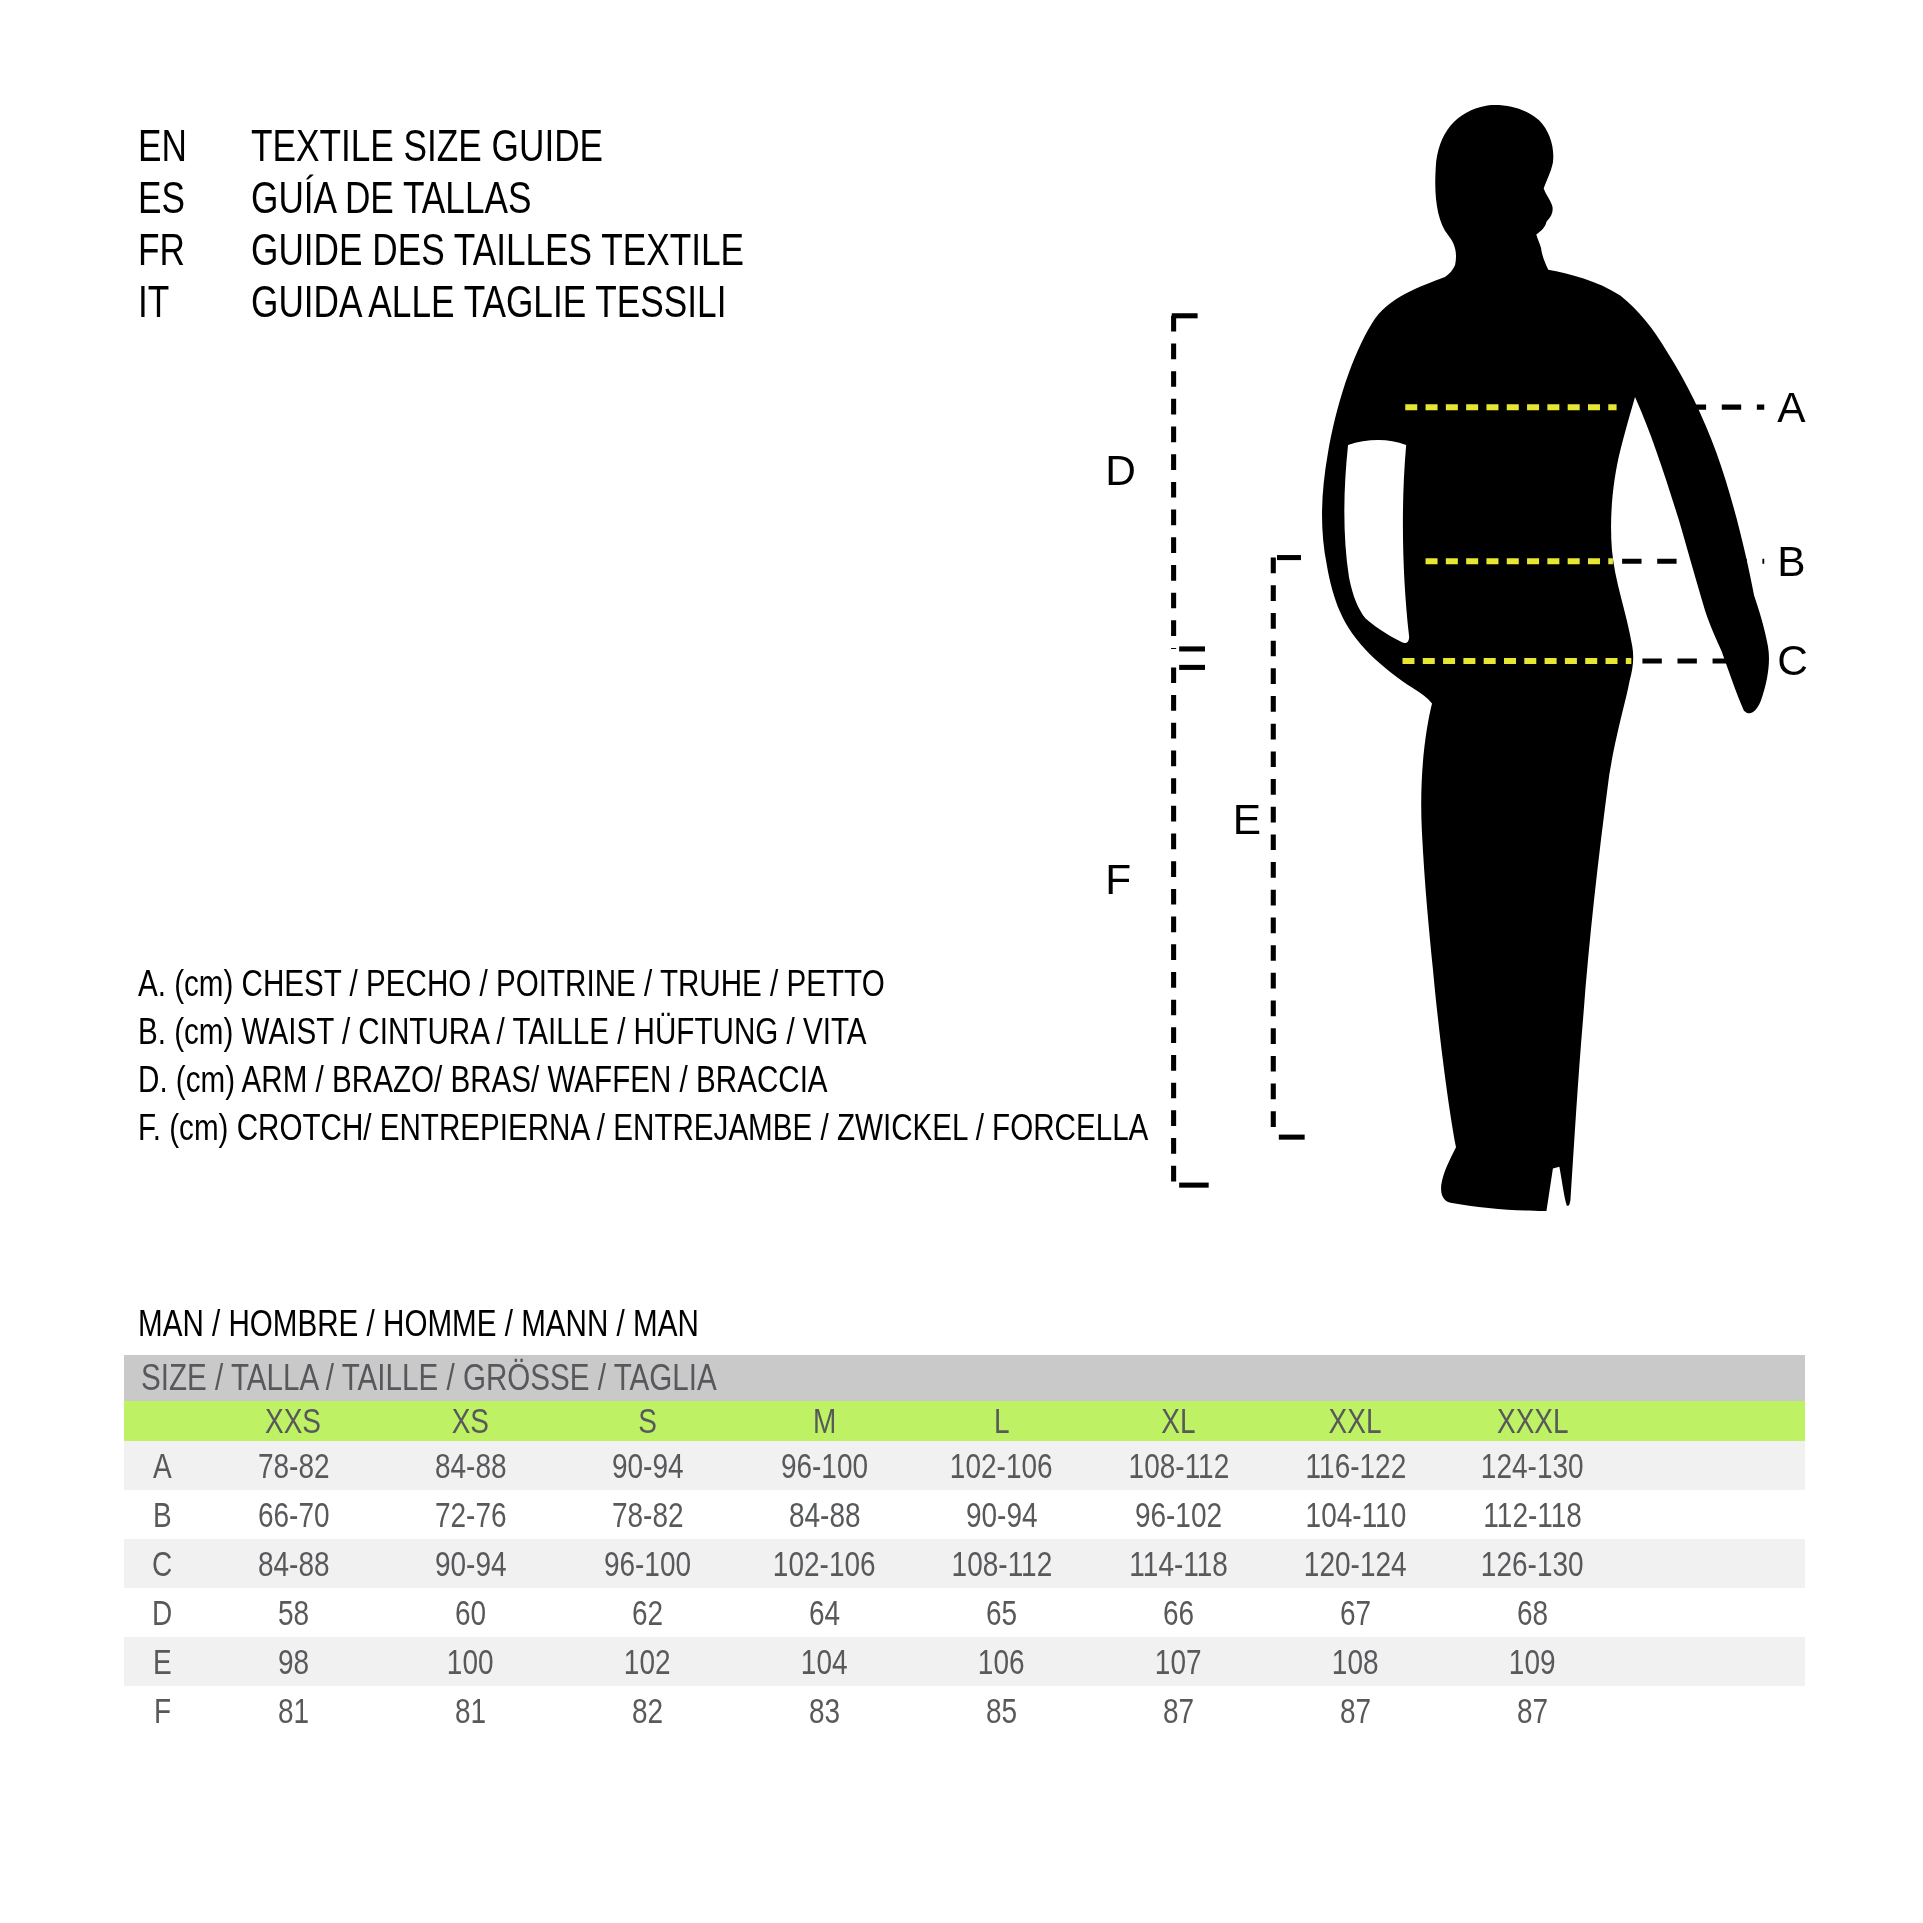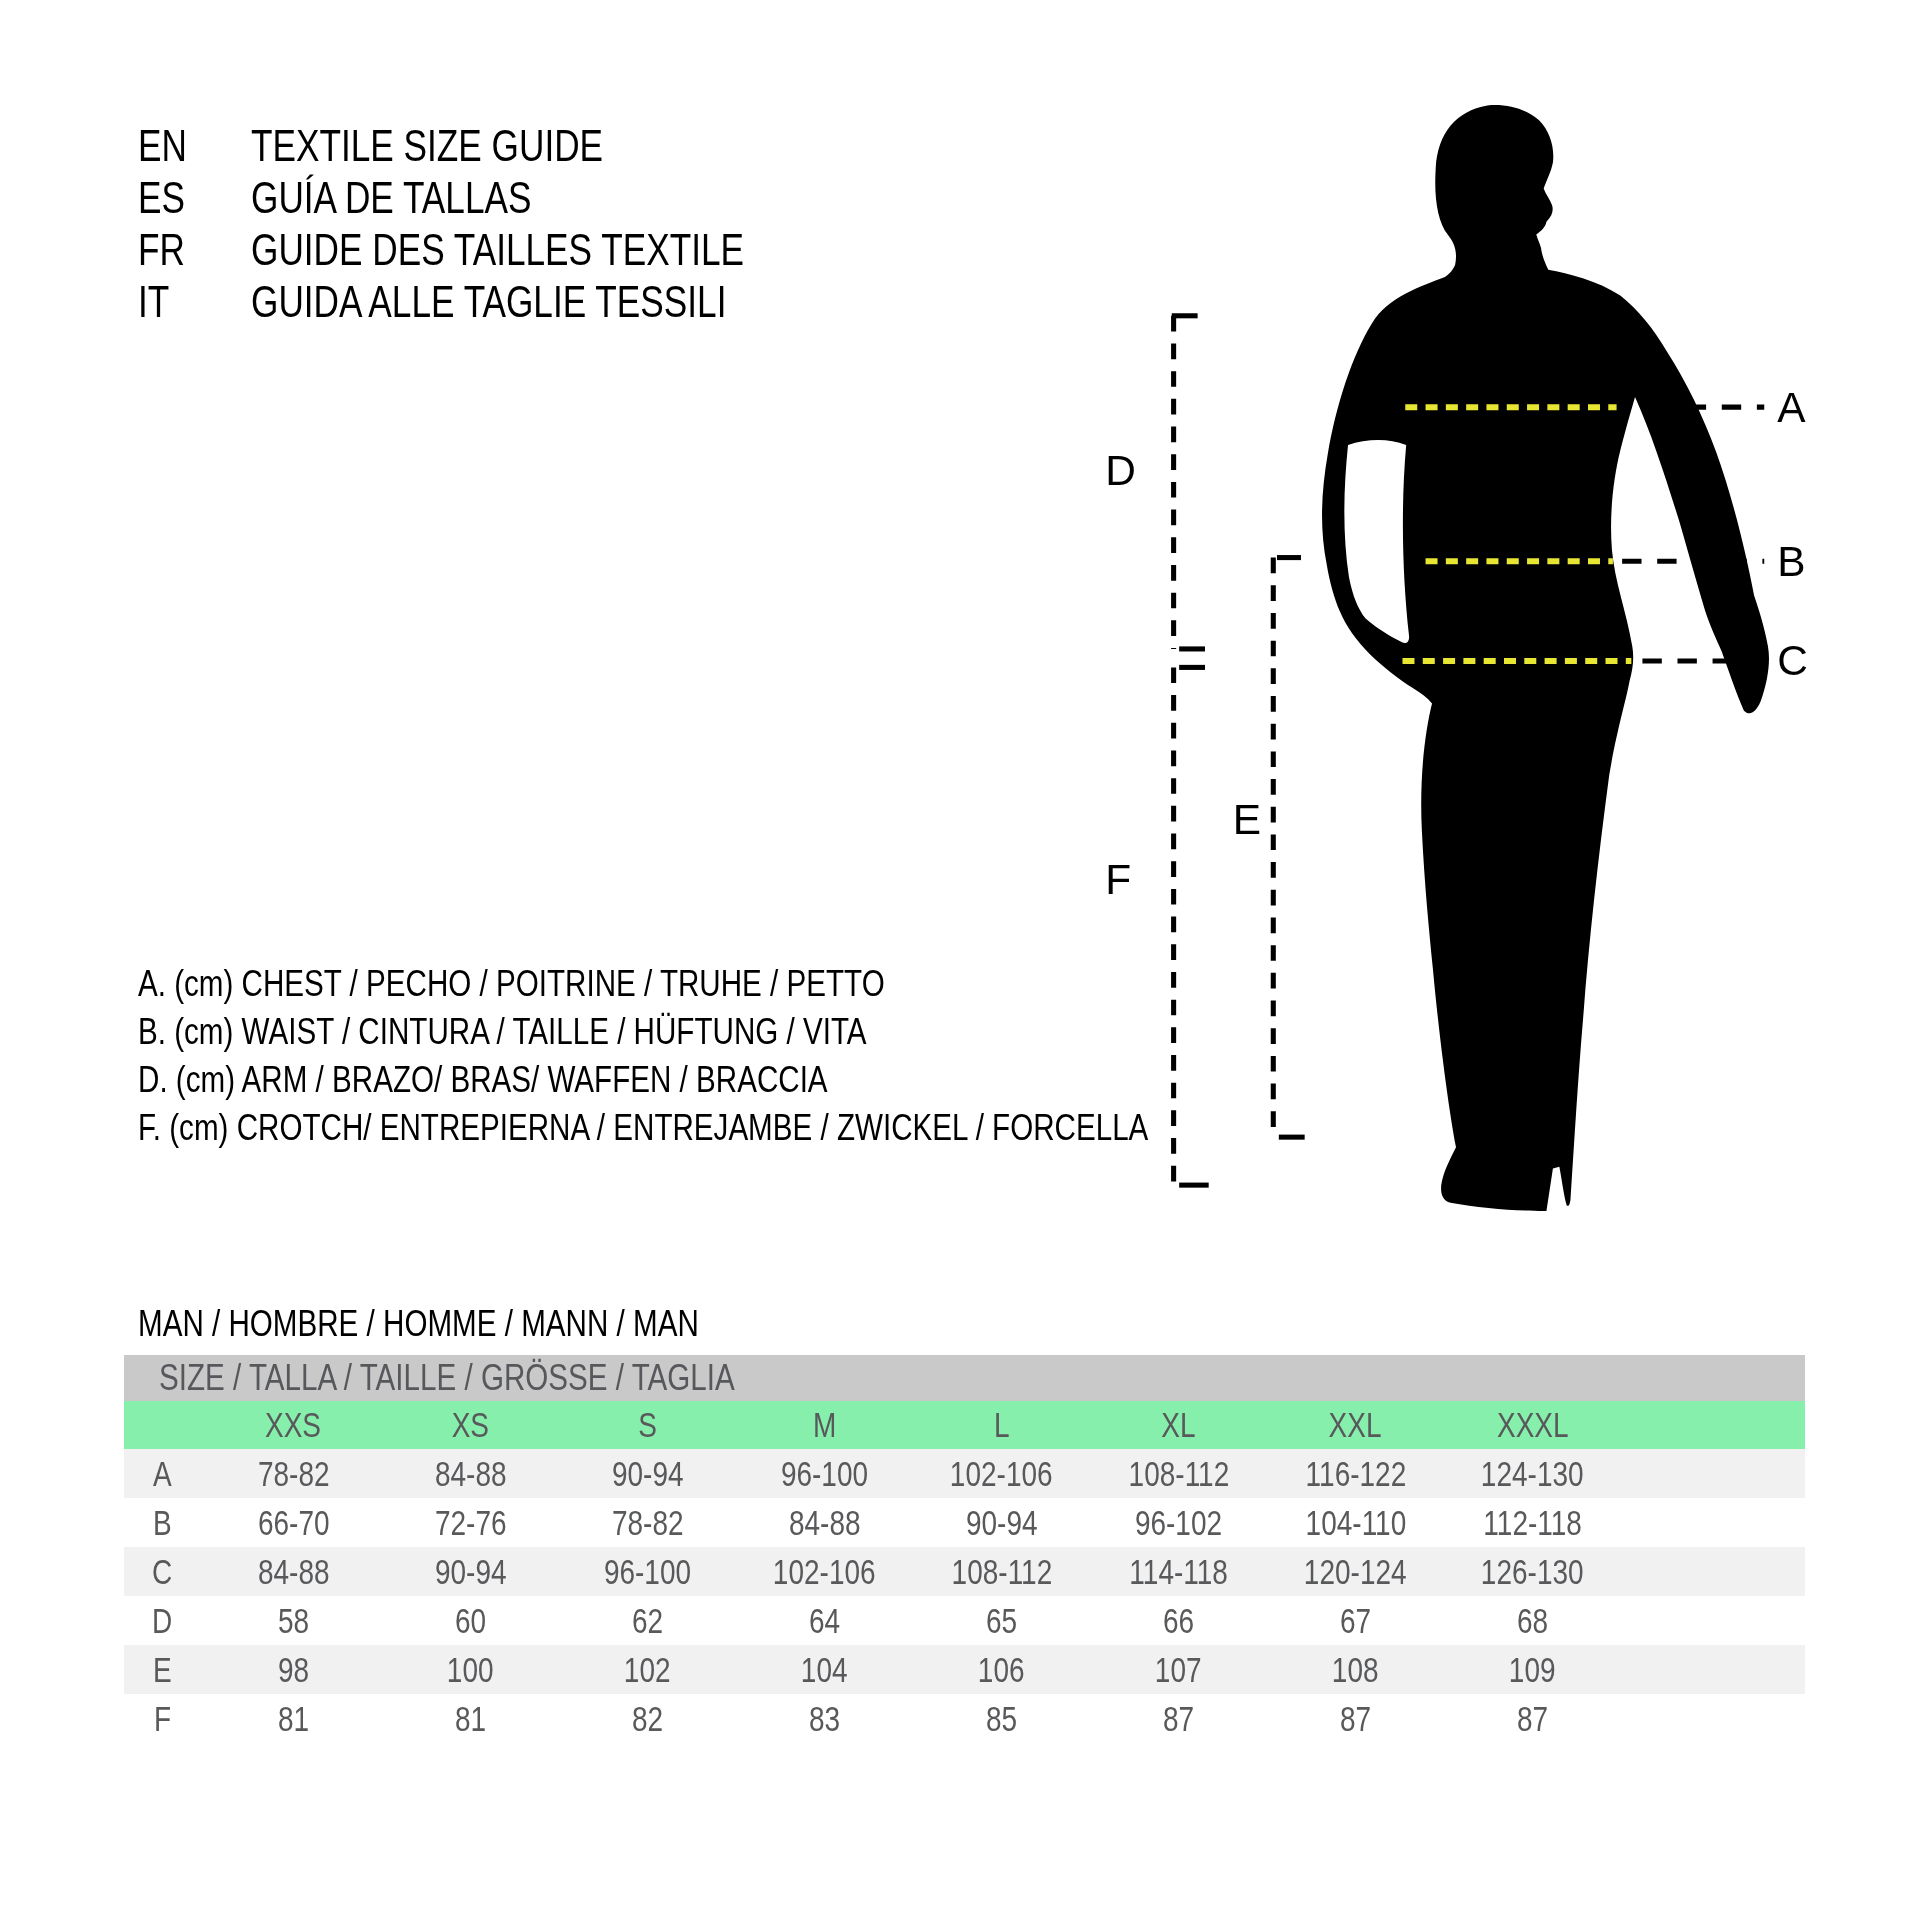--- a/index.html
+++ b/index.html
@@ -21,27 +21,27 @@
   
   .legend-block{left:138px;top:960px;}
   .legend-row{height:48px;display:flex;align-items:center;font-size:37px;}
 
   .category-line{left:138px;top:1268px;height:48px;display:flex;align-items:center;font-size:37px;margin-top:32px;}
 
   
   .table-wrap{left:124px;top:1355px;width:1681px;}
   .table-title-bar{
     height:46px;background:#c9c9ca;color:#57585b;display:flex;align-items:center;
-    padding-left:35px;box-sizing:border-box;font-size:37px;
+    padding-left:17px;box-sizing:border-box;font-size:37px;
   }
   table.size-table{border-collapse:collapse;table-layout:fixed;width:1681px;color:#58595b;}
   table.size-table td,table.size-table th{
     padding:0;margin:0;font-weight:normal;font-size:35px;text-align:center;vertical-align:middle;
   }
-  tr.size-head{height:48px;background:#86efac;}
+  tr.size-head{height:40px;background:#bef264;}
   tr.data-row{height:49px;}
   tr.stripe{background:#f1f1f2;}
   td.row-label{text-align:left;padding-left:20px;}
 </style>
 </head>
 <body>
 
 <div class="abs lang-block">
   <div class="lang-row">
     <span class="lang-code"><span class="cond">EN</span></span>

